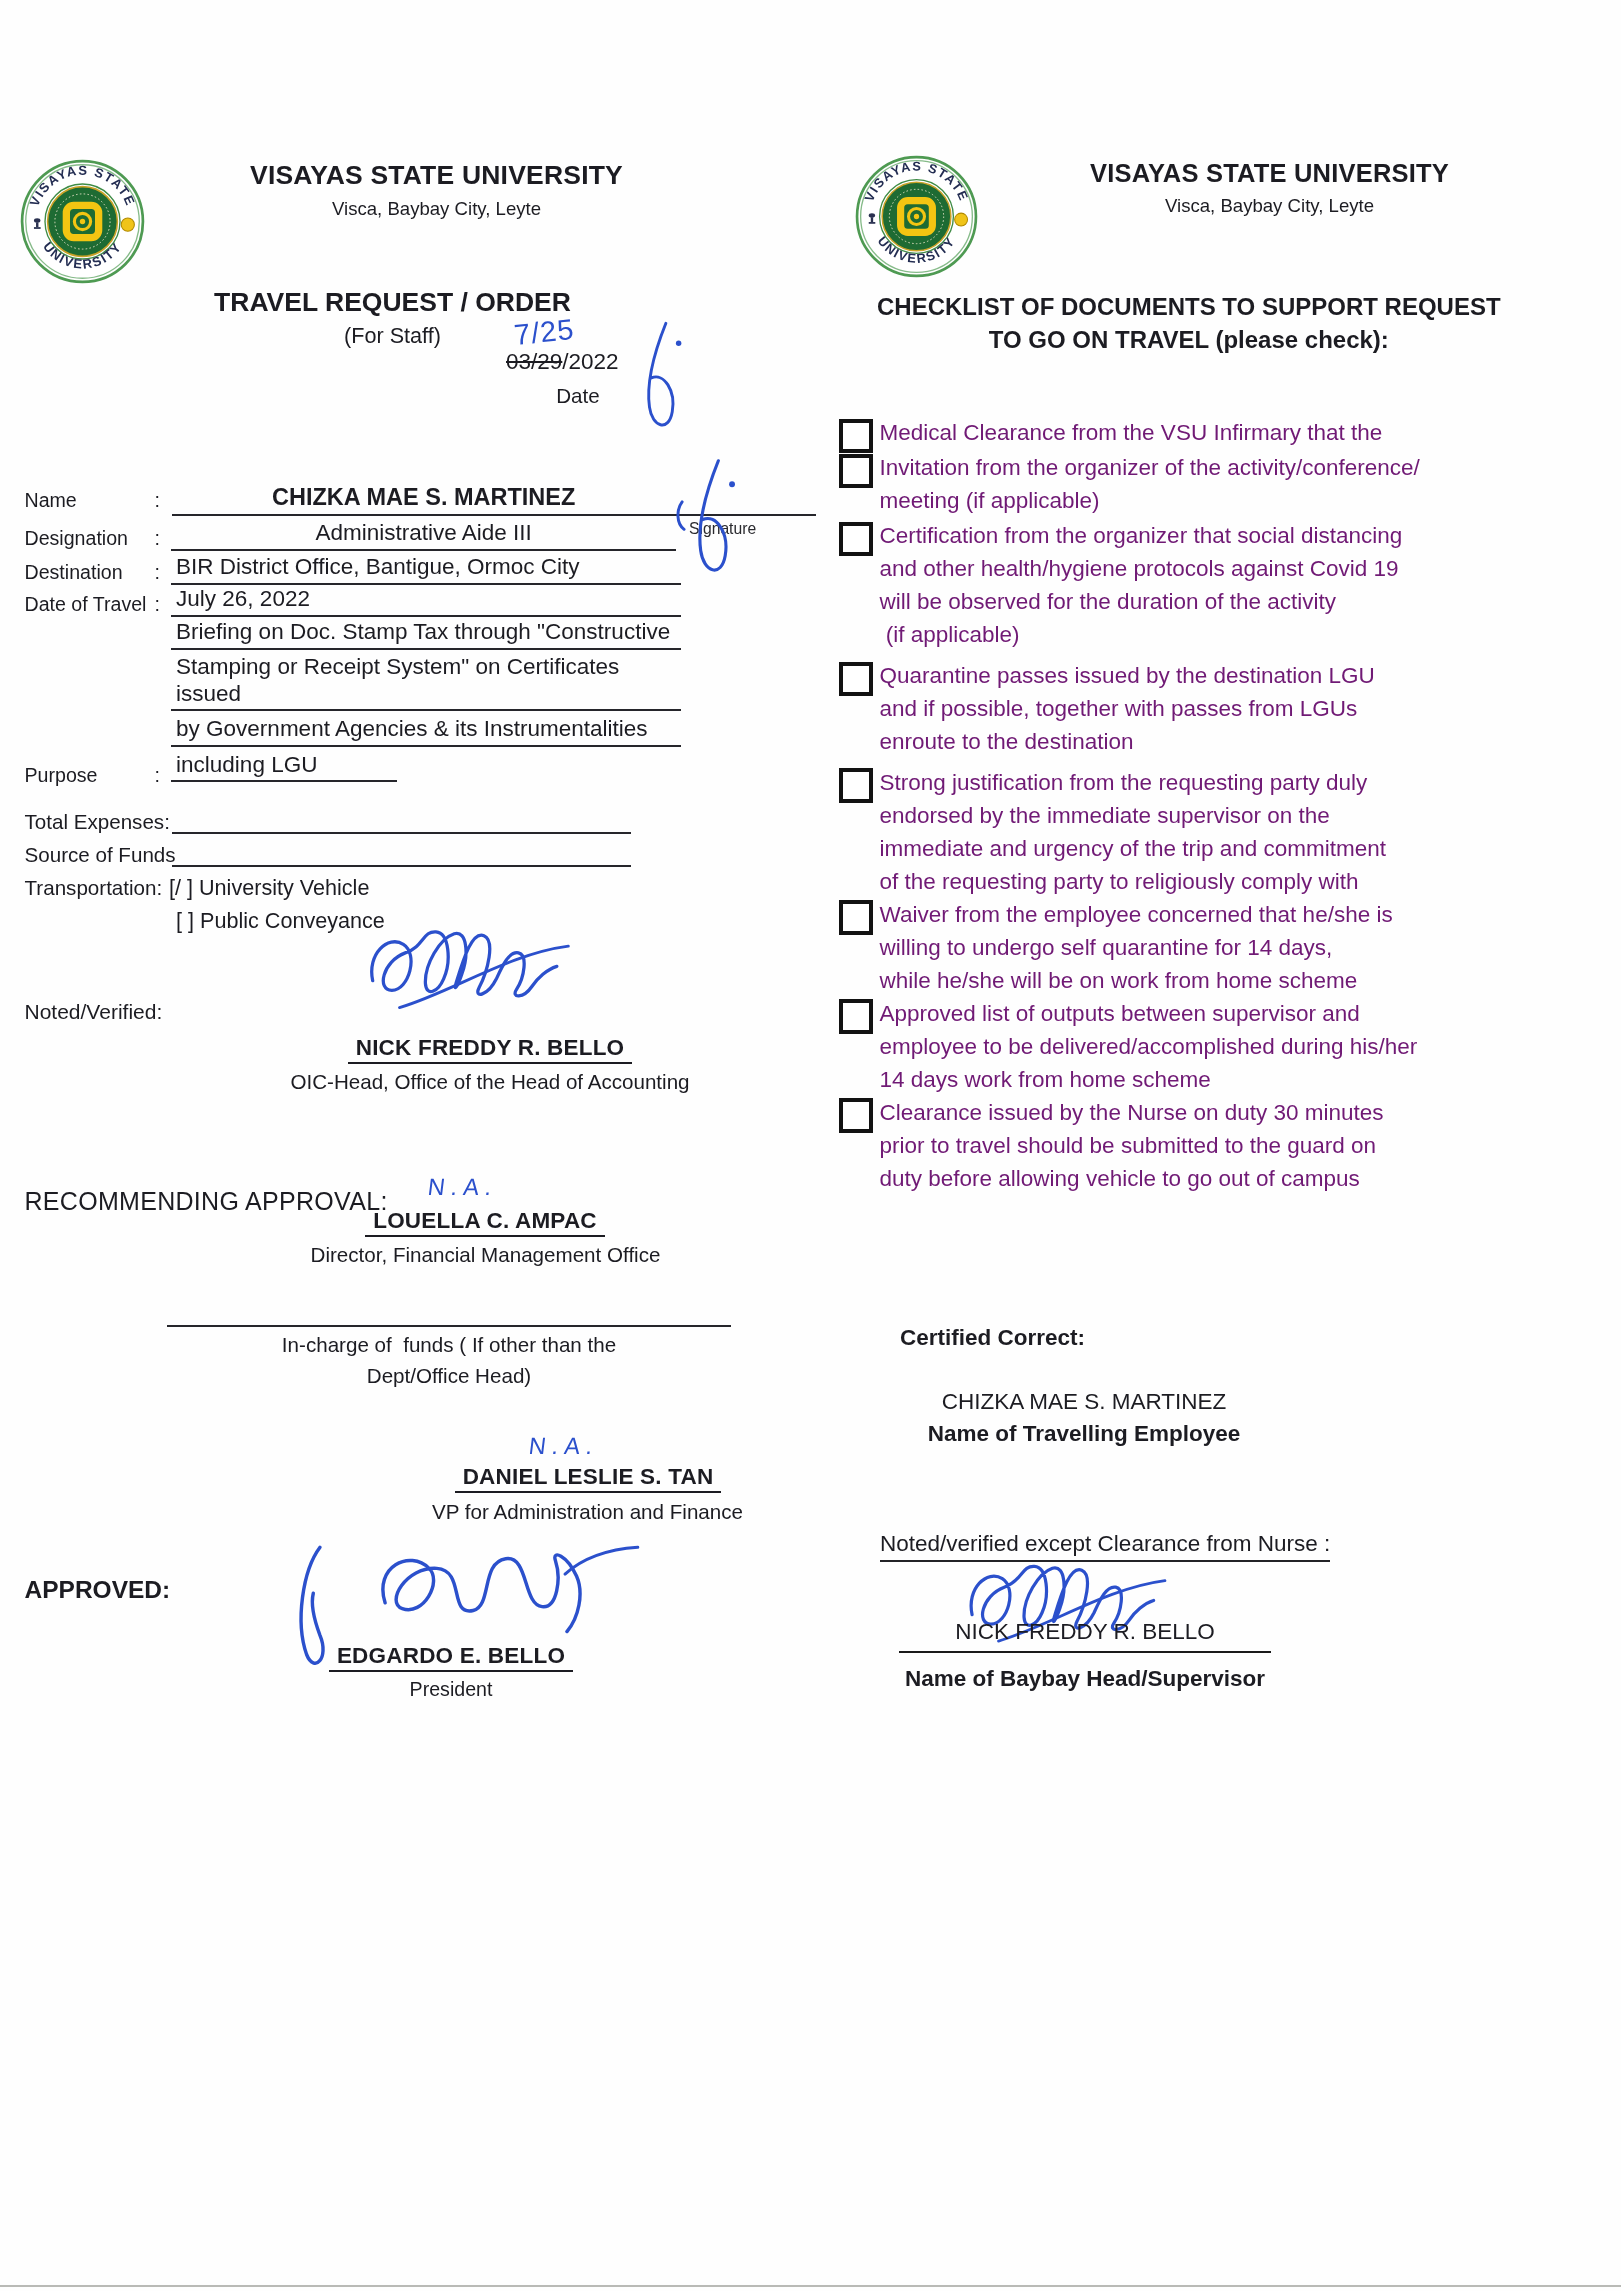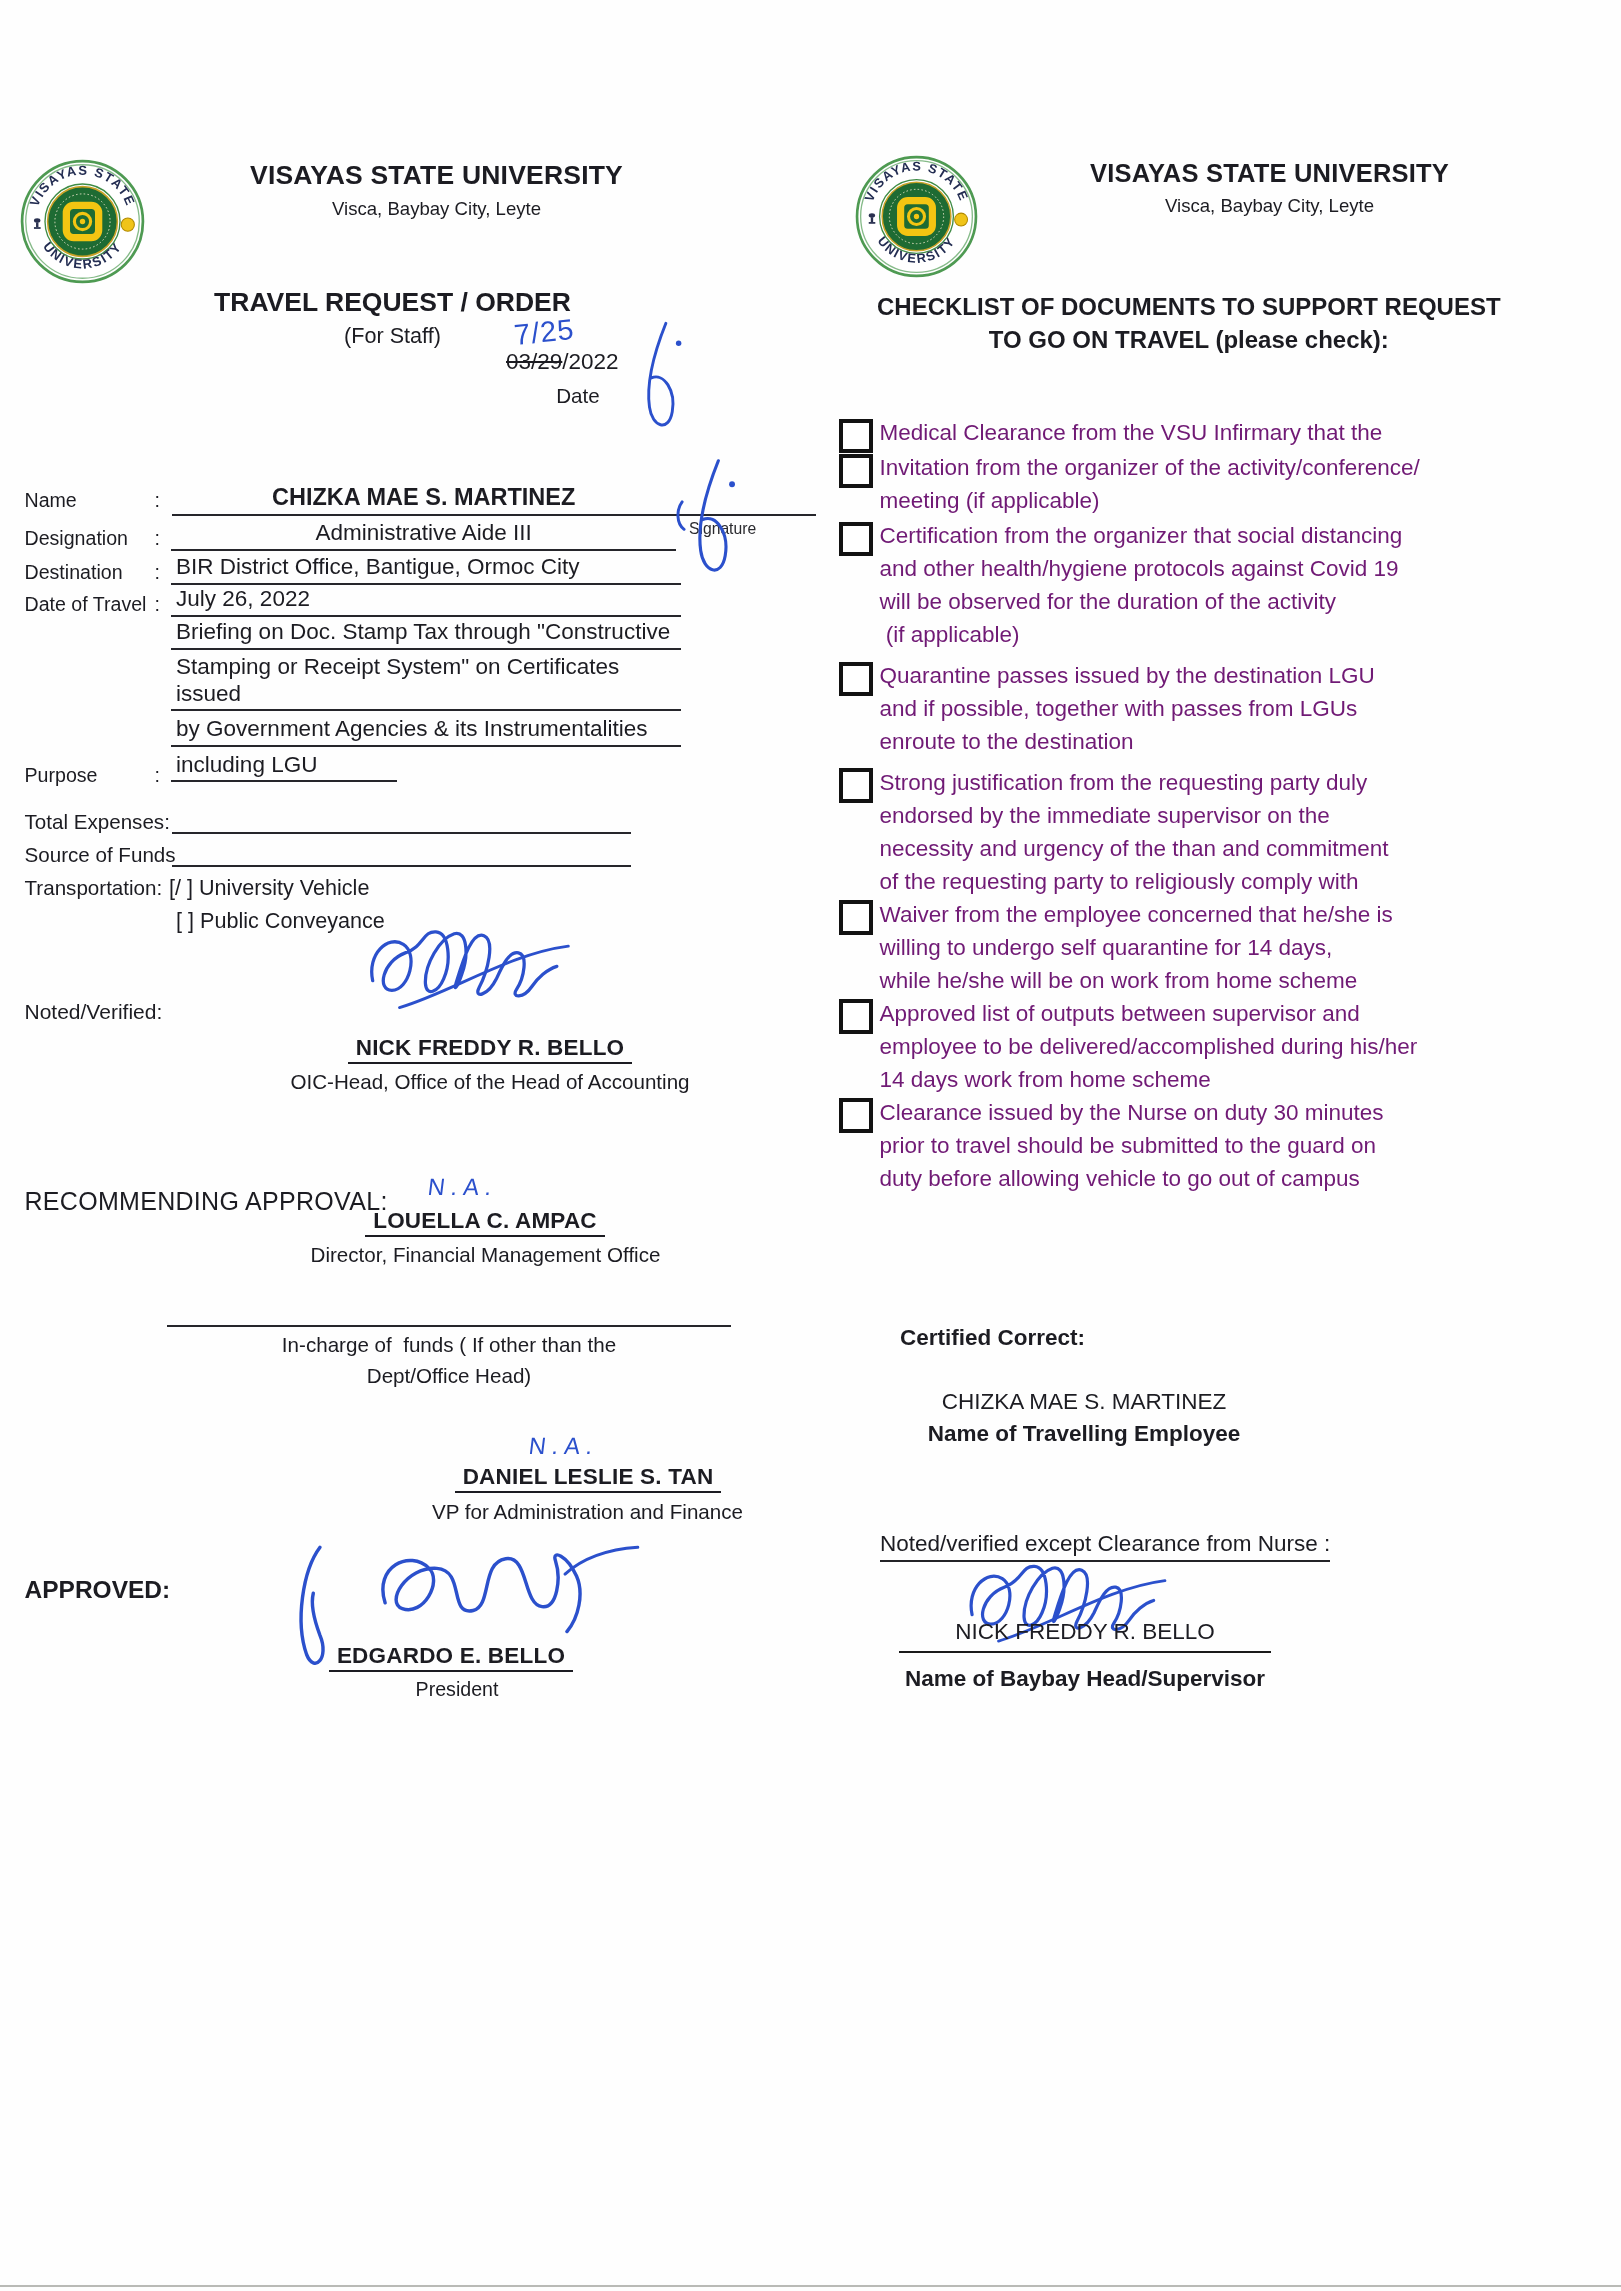--- a/index.html
+++ b/index.html
@@ -194,21 +194,21 @@
     <div class="abs" style="left:253px; top:1514px;">
       <svg class="sig" width="402" height="169" viewBox="0 0 420 175">
         <path d="M70,34 C52,58 44,112 56,146 C64,166 80,150 70,126 C64,110 60,94 63,82" fill="none" stroke="#2b50cc" stroke-width="3.6" stroke-linecap="round"></path>
         <path d="M138,92 C126,54 164,36 184,56 C198,70 178,106 156,98 C138,92 160,54 192,56 C222,58 204,106 230,100 C250,95 238,50 264,46 C288,42 282,94 302,96 C318,98 322,66 316,48 C312,36 328,42 338,64 C346,82 340,108 328,122" fill="none" stroke="#2b50cc" stroke-width="3.6" stroke-linecap="round"></path>
         <path d="M326,62 C346,44 372,36 402,34" fill="none" stroke="#2b50cc" stroke-width="3.2" stroke-linecap="round"></path>
       </svg>
     </div>
     <div class="abs center" style="left:265px; top:1643px; width:372px;">
       <span class="sig-name">EDGARDO E. BELLO</span>
     </div>
-    <div class="abs center" style="left:300px; top:1678px; width:314px; font-size:19.6px;">President</div>
+    <div class="abs center" style="left:294px; top:1678px; width:314px; font-size:19.6px;">President</div>
   </div>
 
   <div class="col" style="left:814px; width:808px;">
 
     <div class="abs" style="left:41px; top:155px; width:123px; height:123px;">
       <svg viewBox="0 0 120 120" width="123" height="123">
         <circle cx="60" cy="60" r="58" fill="#ffffff" stroke="#4e9a52" stroke-width="2.6"></circle>
         <circle cx="60" cy="60" r="54.5" fill="none" stroke="#86bb89" stroke-width="1.3"></circle>
         <circle cx="60" cy="60" r="36" fill="none" stroke="#3f8c46" stroke-width="1.3"></circle>
         <circle cx="60" cy="60" r="33.5" fill="#1e6b33" stroke="#c9a227" stroke-width="1.5"></circle>
@@ -270,21 +270,21 @@
         <span class="cl-box"></span>
         <div class="cl-line">Quarantine passes issued by the destination LGU</div>
         <div class="cl-line">and if possible, together with passes from LGUs</div>
         <div class="cl-line">enroute to the destination</div>
       </div>
 
       <div class="cl-item" style="margin-top:7.8px;">
         <span class="cl-box"></span>
         <div class="cl-line">Strong justification from the requesting party duly</div>
         <div class="cl-line">endorsed by the immediate supervisor on the</div>
-        <div class="cl-line">necessity and urgency of the than and commitment</div>
+        <div class="cl-line">immediate and urgency of the trip and commitment</div>
         <div class="cl-line">of the requesting party to religiously comply with</div>
       </div>
 
       <div class="cl-item">
         <span class="cl-box"></span>
         <div class="cl-line">Waiver from the employee concerned that he/she is</div>
         <div class="cl-line">willing to undergo self quarantine for 14 days,</div>
         <div class="cl-line">while he/she will be on work from home scheme</div>
       </div>
 

